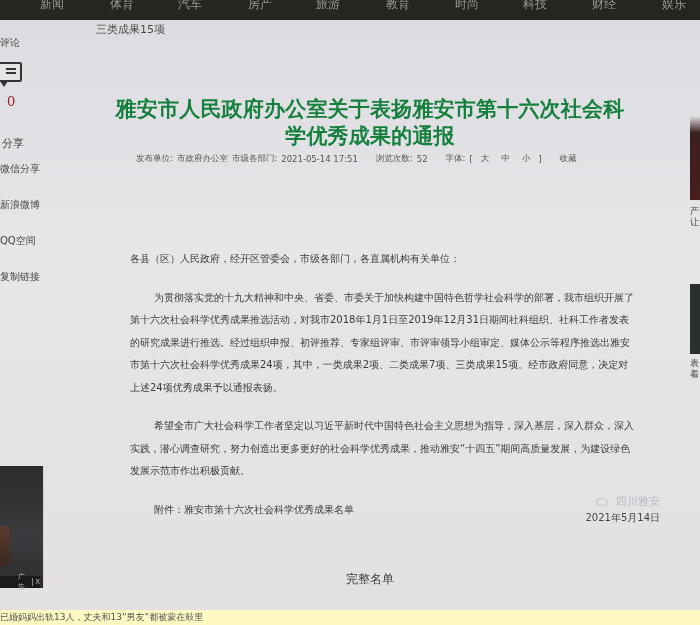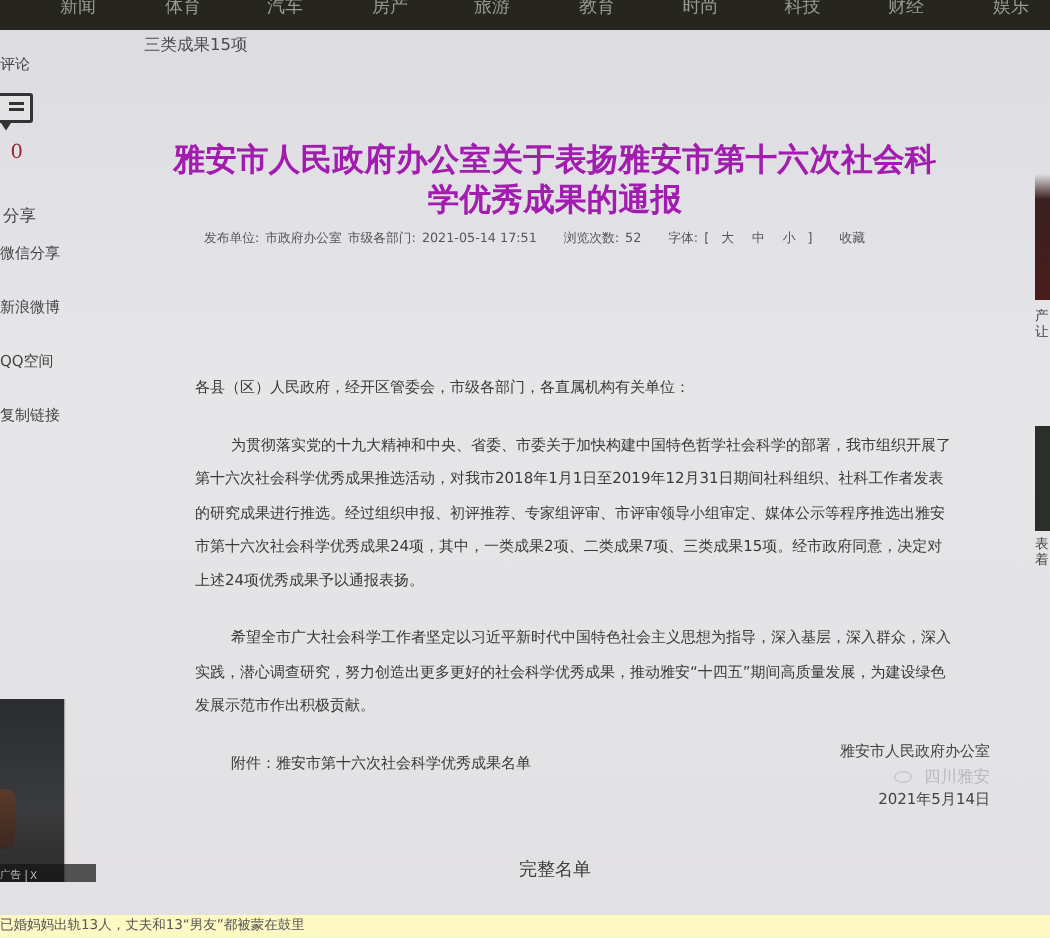--- a/index.html
+++ b/index.html
@@ -40,22 +40,22 @@
     border-left: 4px solid transparent; border-right: 4px solid transparent;
     border-top: 6px solid #333;
   }
   .comment-count {
     position: absolute; left: 7px; top: 58px; font-size: 13px; color: #a0202a;
     font-family: "DejaVu Serif", serif;
   }
   
   .title {
     position: absolute; left: 110px; top: 95px; width: 520px;
-    text-align: center; color: #a21caf;
-    font-family: Liberation Mono, monospace; font-weight: bold;
+    text-align: center; color: #15803d;
+    font-family: Liberation Sans, sans-serif; font-weight: bold;
     font-size: 21px; line-height: 27px; letter-spacing: 0.2px;
   }
   .meta {
     position: absolute; left: 136px; top: 153px; width: 500px;
     font-size: 8.5px; color: #555; white-space: nowrap;
     display: flex; gap: 4px; align-items: center;
   }
   .meta .gap { display: inline-block; width: 10px; }
   .meta .fs { cursor: pointer; margin: 0 4px; }
   .body {
@@ -85,23 +85,23 @@
   .ad {
     position: absolute; left: 0; top: 466px; width: 44px; height: 122px;
     background: linear-gradient(180deg, #2b2c2e 0%, #3a3b3d 60%, #2e2c2a 100%);
     border-right: 1px solid #d8d2c8;
   }
   .ad .ad-fig {
     position: absolute; left: 0; top: 60px; width: 10px; height: 40px;
     background: linear-gradient(180deg, #5a3b2a, #3b2820); border-radius: 0 6px 6px 0;
   }
   .ad-bar {
-    position: absolute; left: 0; bottom: 0; width: 64px; height: 12px;
+    position: absolute; left: 0; bottom: 0; width: 40px; height: 12px;
     background: rgba(20,20,20,0.7); font-size: 7px; color: #bbb;
-    display: flex; align-items: flex-end; gap: 3px; padding-left: 0;
+    display: flex; align-items: center; gap: 3px; padding-left: 18px;
   }
   .ad-close { cursor: pointer; border-left: 1px solid #888; padding-left: 2px; }
   .bottom-ticker {
     position: absolute; left: 0; top: 610px; width: 700px; height: 15px;
     font-size: 9px; color: #555; padding-left: 0px; line-height: 15px;
     background: #fef9c3; white-space: nowrap; overflow: hidden;
   }
   
   .right-rail { position: absolute; left: 690px; top: 40px; width: 10px; }
   .rr-img1 { position: absolute; left: 0; top: 76px; width: 10px; height: 84px;
@@ -161,21 +161,20 @@
 </div>
 
 <div class="body">
   <p>各县（区）人民政府，经开区管委会，市级各部门，各直属机构有关单位：</p>
   <p class="indent sp">为贯彻落实党的十九大精神和中央、省委、市委关于加快构建中国特色哲学社会科学的部署，我市组织开展了第十六次社会科学优秀成果推选活动，对我市2018年1月1日至2019年12月31日期间社科组织、社科工作者发表的研究成果进行推选。经过组织申报、初评推荐、专家组评审、市评审领导小组审定、媒体公示等程序推选出雅安市第十六次社会科学优秀成果24项，其中，一类成果2项、二类成果7项、三类成果15项。经市政府同意，决定对上述24项优秀成果予以通报表扬。</p>
   <p class="indent sp">希望全市广大社会科学工作者坚定以习近平新时代中国特色社会主义思想为指导，深入基层，深入群众，深入实践，潜心调查研究，努力创造出更多更好的社会科学优秀成果，推动雅安“十四五”期间高质量发展，为建设绿色发展示范市作出积极贡献。</p>
   <p class="indent sp">附件：雅安市第十六次社会科学优秀成果名单</p>
 </div>
 
 <div class="signature">
-  <div>雅安市人民政府办公室</div>
   <div class="watermark">
     <span class="wm-icon"></span><span>四川雅安</span>
   </div>
   <div>2021年5月14日</div>
 </div>
 
 <div class="full-list">
   <span>完整名单</span>
 </div>
 

